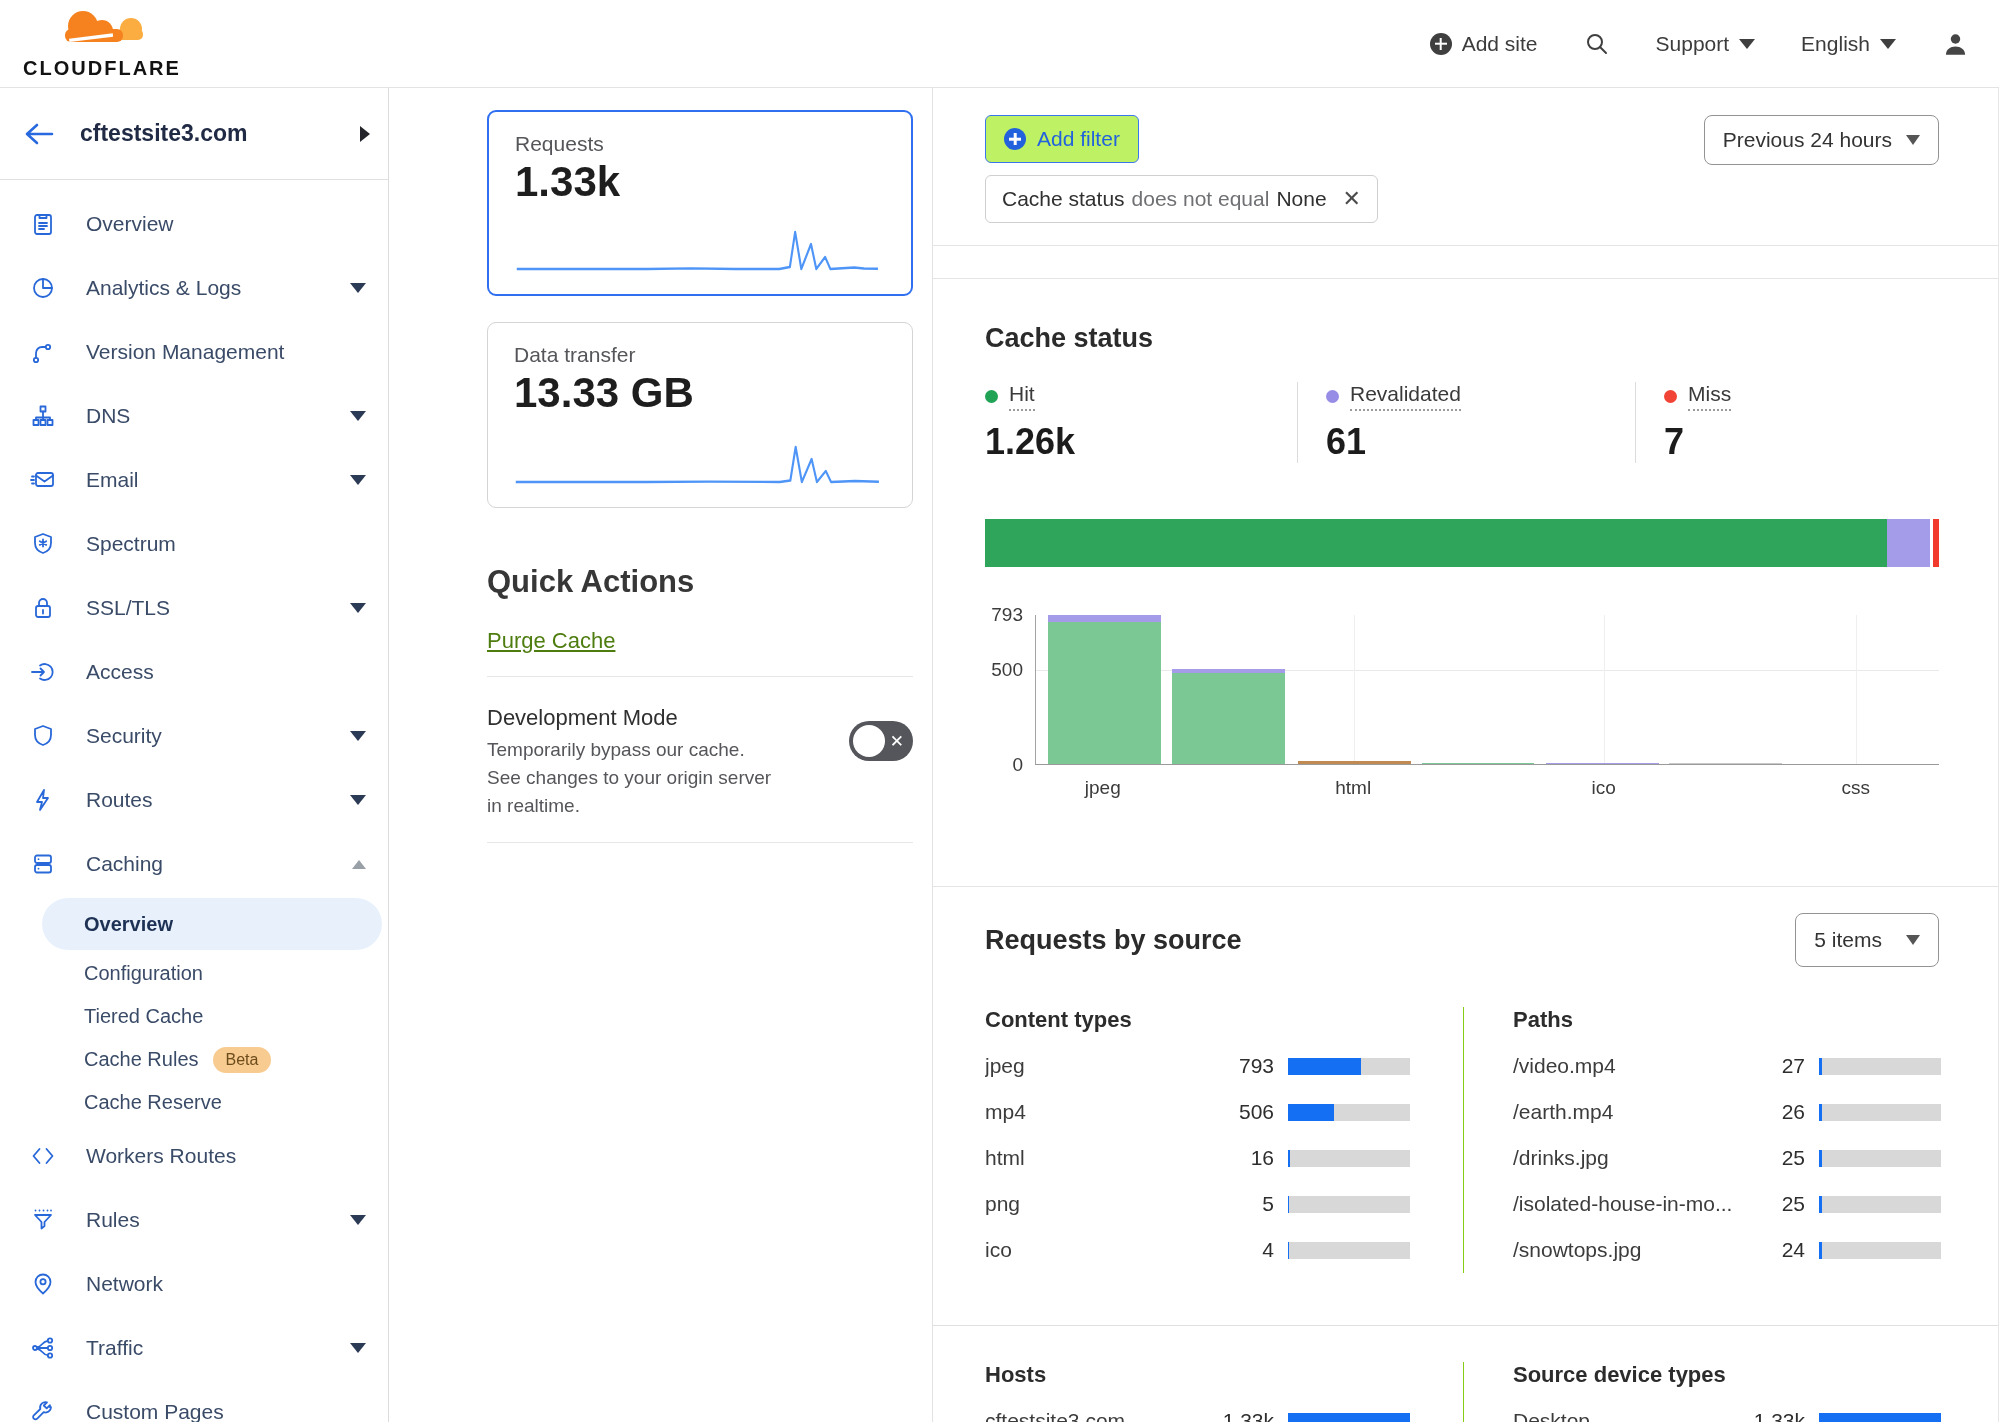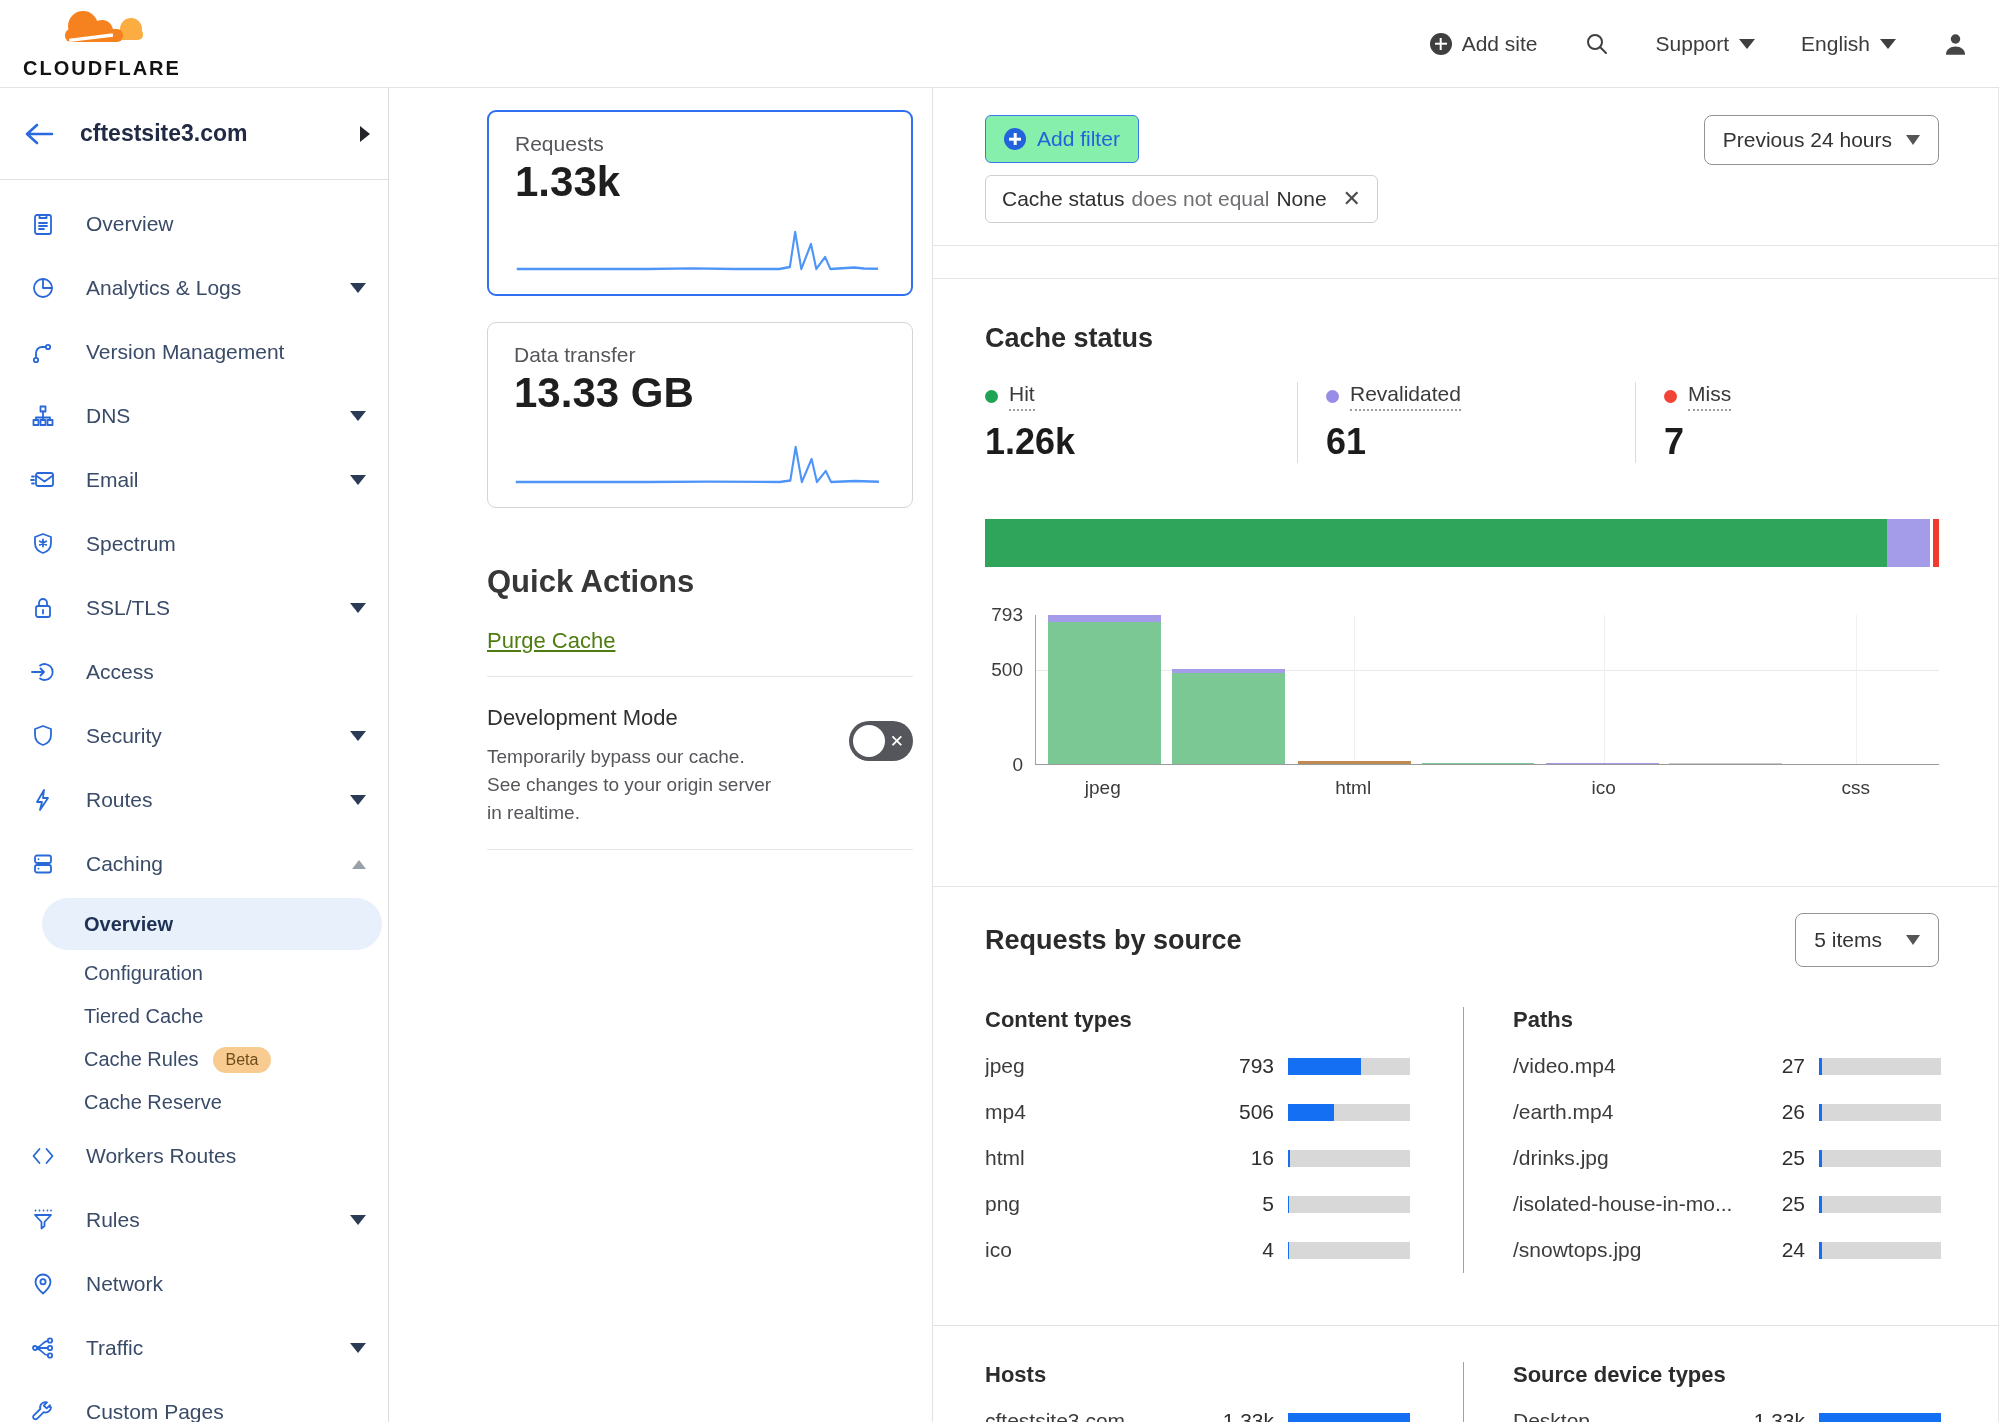--- a/index.html
+++ b/index.html
@@ -58,34 +58,34 @@
   .mcard .mvalue { font-size:42px; font-weight:bold; color:#1e1e1e; margin-top:2px; }
   .mcard .spark { margin-top:auto; height:52px; }
   .mcard + .mcard { margin-top:26px; }
   .qa-title { margin-top:56px; font-size:31px; font-weight:bold; color:#373737; }
   .purge { display:inline-block; margin-top:28px; font-size:22px; color:#4d7c0f;
     text-decoration:underline; cursor:pointer; }
   .mid-divider { width:426px; height:1px; background:#e6e6e6; margin-top:22px; }
   .devmode { margin-top:28px; width:426px; display:flex; align-items:flex-start; }
   .dev-text { width:290px; }
   .dev-title { font-size:22px; color:#2f2f2f; }
-  .dev-desc { margin-top:12px; font-size:19px; line-height:28px; color:#55565a; }
+  .dev-desc { margin-top:5px; font-size:19px; line-height:28px; color:#55565a; }
   .toggle { margin-left:auto; margin-top:16px; position:relative; width:64px; height:40px;
     border-radius:20px; background:#54565b; cursor:pointer; flex:0 0 64px; }
   .toggle .knob { position:absolute; left:4px; top:4px; width:32px; height:32px;
     border-radius:50%; background:#fff; }
   .toggle .tx { position:absolute; right:9px; top:50%; transform:translateY(-50%);
     color:#fff; font-size:17px; }
 
   
   .filterrow { padding:27px 59px 22px 52px; border-bottom:1px solid #e4e4e4;
     display:flex; align-items:flex-start; }
   .filter-left { display:flex; flex-direction:column; gap:12px; }
   .addfilter { display:inline-flex; align-items:center; gap:11px; border:1px solid #3a76ee;
-    border-radius:6px; padding:11px 18px; color:#2262dd; font-size:21px; background:#86efac;
+    border-radius:6px; padding:11px 18px; color:#2262dd; font-size:21px; background:#bef264;
     cursor:pointer; align-self:flex-start;justify-content:center; }
   .addfilter .pluscircle { background:#2262dd; }
   .chip { display:inline-flex; align-items:center; border:1px solid #cfcfcf; border-radius:6px;
     padding:10px 16px; font-size:21px; background:#fff; align-self:flex-start; }
   .chip .f { color:#303030; }
   .chip .op { color:#6f7073; margin:0 7px; }
   .chip .v { color:#303030; }
   .chip .close { margin-left:16px; color:#4c4c4c; font-size:22px; cursor:pointer; }
   .rangesel { margin-left:auto; display:inline-flex; align-items:center; gap:14px;
     border:1px solid #939393; border-radius:8px; padding:12px 18px; font-size:21px;

